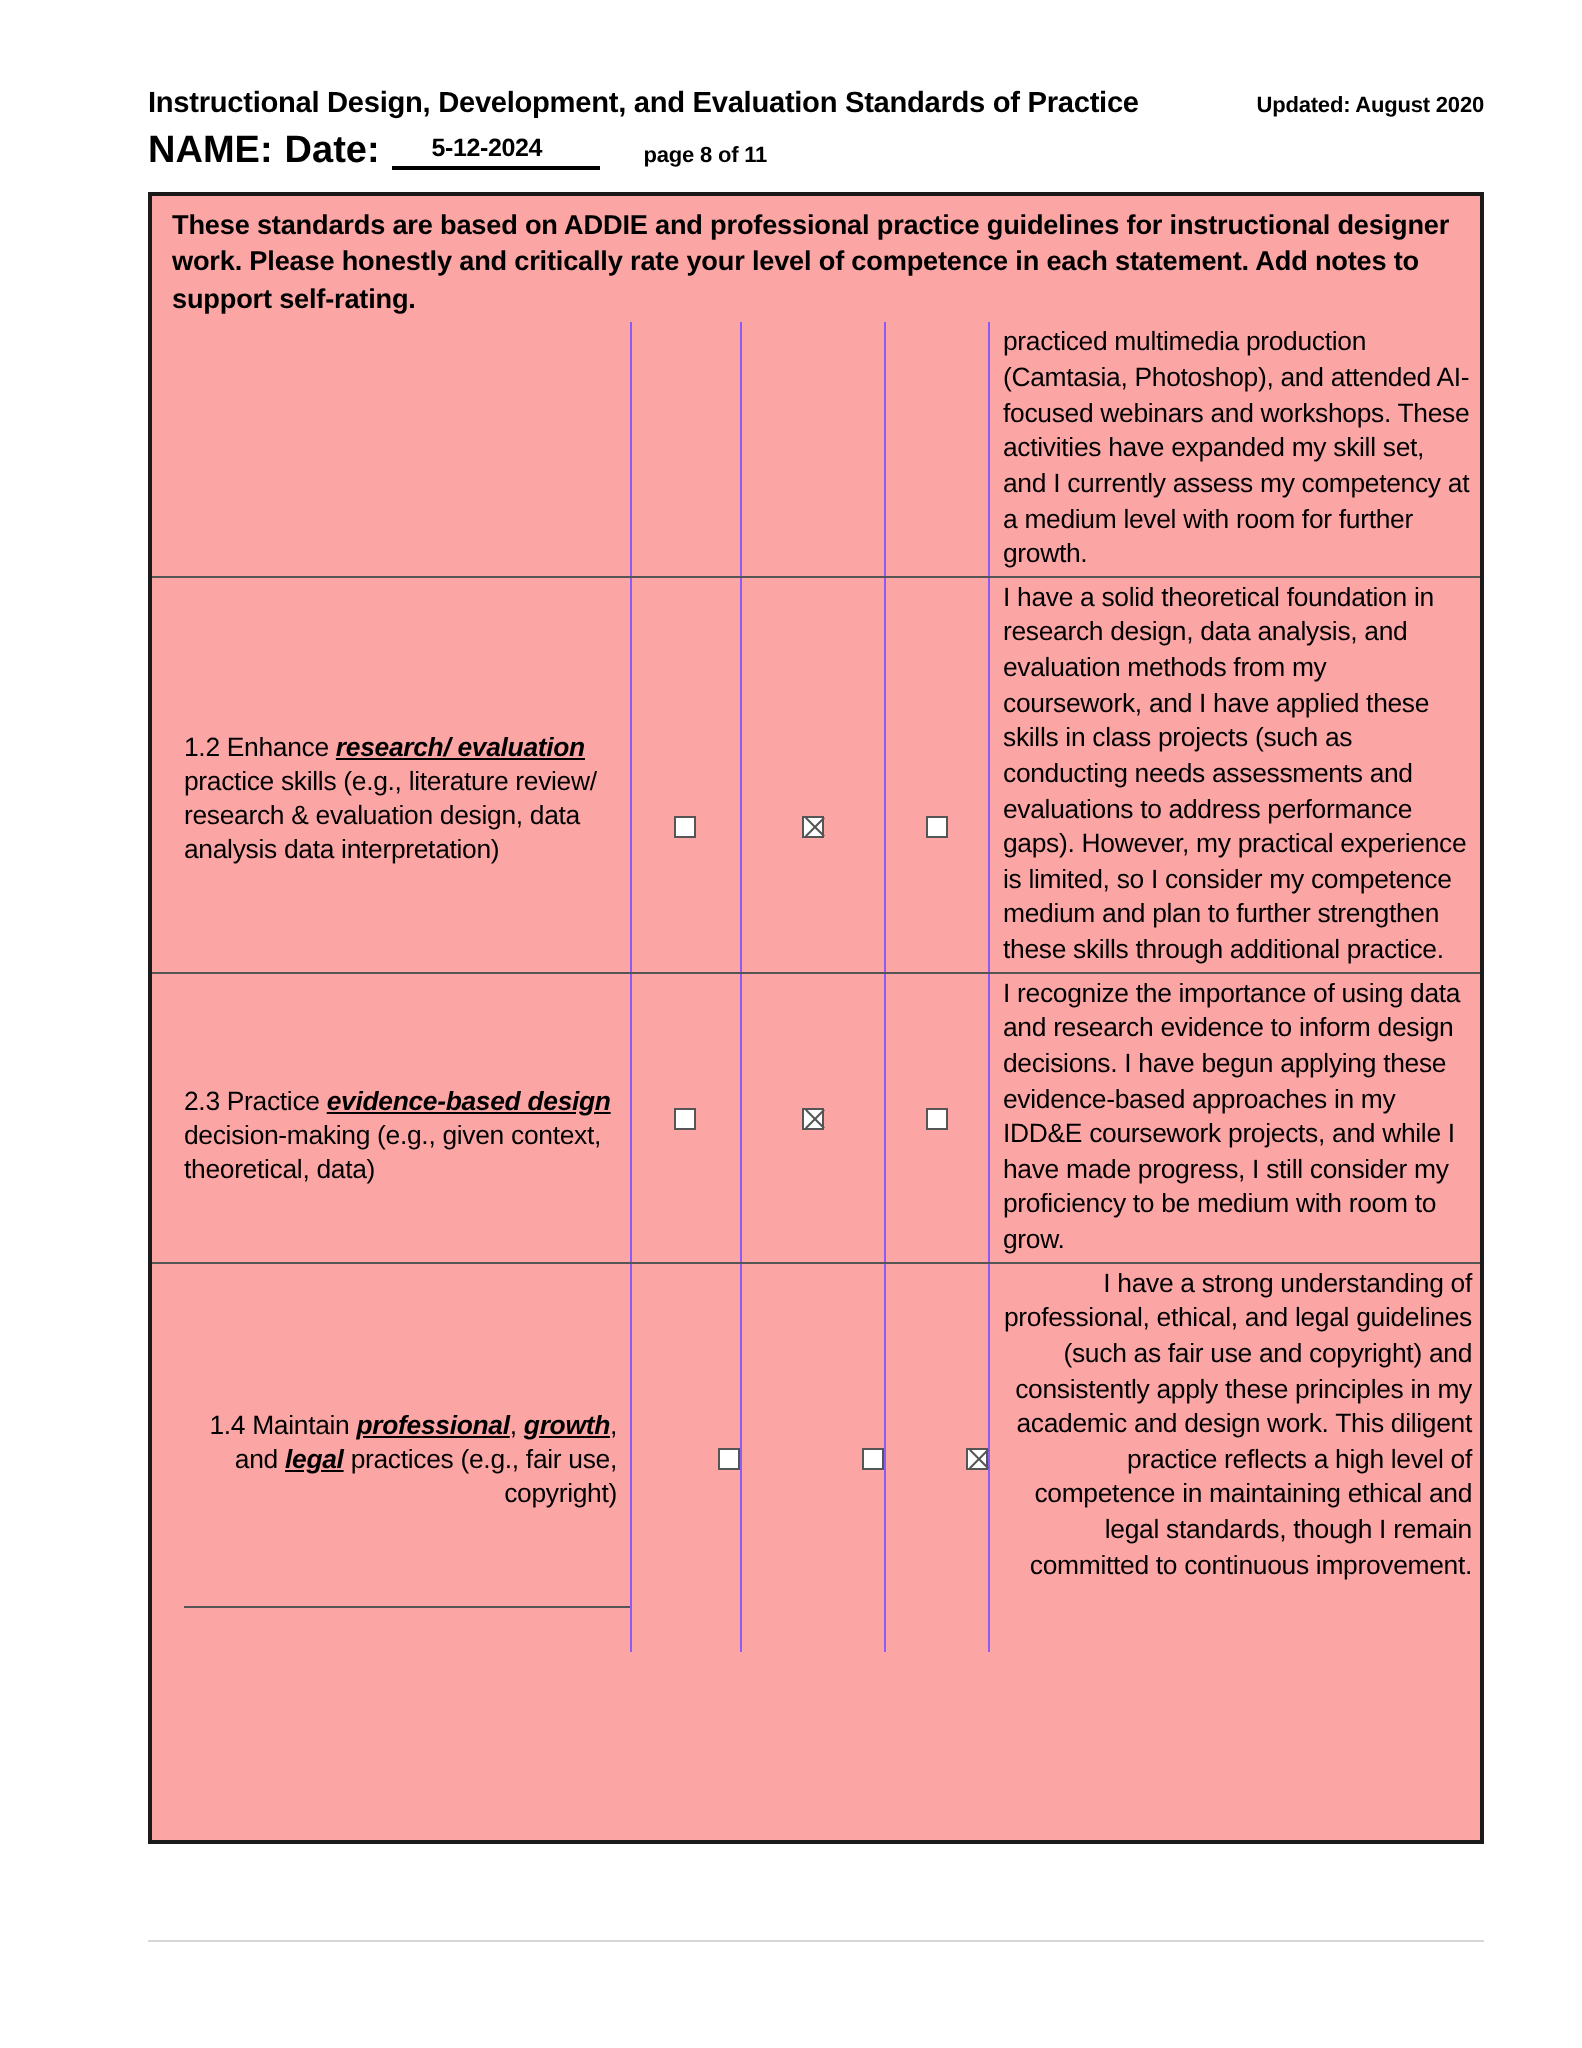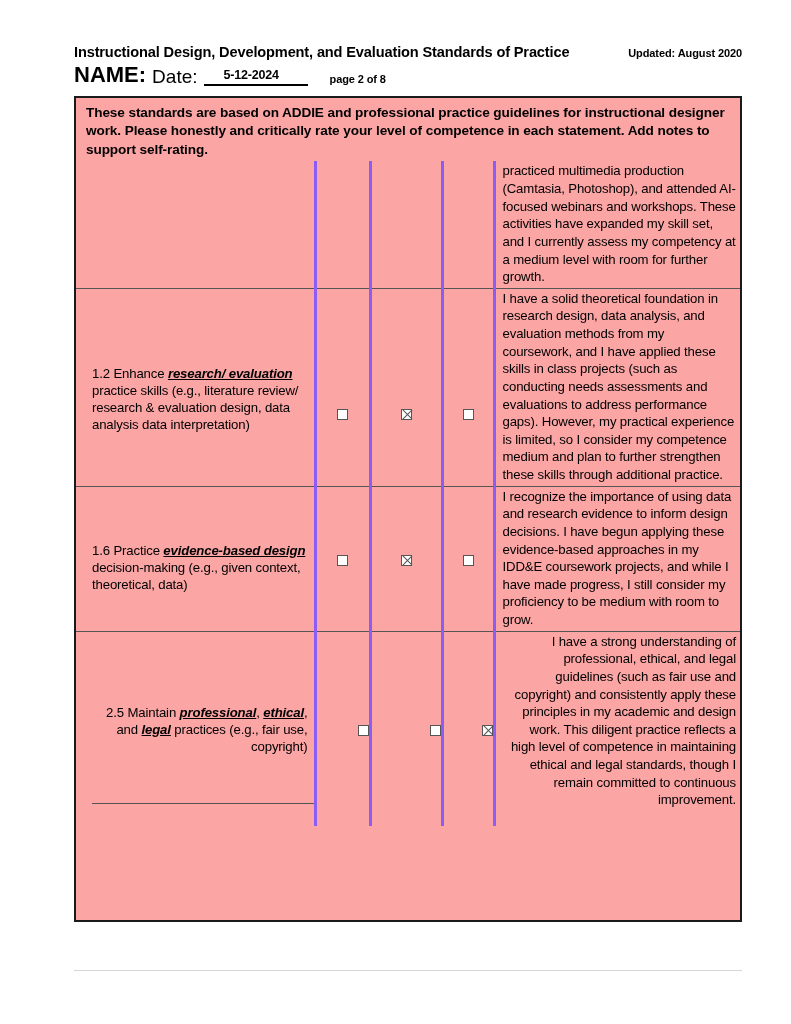--- a/index.html
+++ b/index.html
@@ -49,27 +49,27 @@
     padding-left: 8px;
   }
 
   .header-row2 {
     display: flex;
     align-items: flex-end;
     margin-top: 4px;
     white-space: nowrap;
   }
   .label-name {
-    font-size: 22px;
+    font-size: 19px;
     font-weight: bold;
     line-height: 1;
   }
   .label-date {
     font-size: 19px;
-    font-weight: normal;
+    font-weight: bold;
     line-height: 1;
     padding-left: 6px;
   }
   .fill-line {
     border-bottom: 2px solid #000;
     flex: 1;
     position: relative;
     height: 19px;
     margin-left: 6px;
   }
@@ -115,21 +115,21 @@
   
   table.standards {
     border-collapse: collapse;
     table-layout: fixed;
     width: 100%;
     margin-top: 0px;
   }
   table.standards td {
     vertical-align: top;
     padding: 0;
-    border-left: 3px solid #8b5cf6;
+    border-left: 1px solid #8b5cf6;
     border-bottom: 1px solid #555;
   }
   table.standards td.col-stmt {
     border-left: none;
   }
   table.standards td.col-notes {
     border-right: none;
   }
   table.standards tr.last-row td {
     border-bottom: none;
@@ -218,21 +218,21 @@
     <div class="header-row1">
       <div class="doc-title">Instructional Design, Development, and Evaluation Standards of Practice</div>
       <div class="updated">Updated: August 2020</div>
     </div>
     <div class="header-row2">
       <div class="label-name">NAME:</div>
       <div class="label-date">Date:</div>
       <div class="fill-line date-line">
         <span class="fill-value date-value">5-12-2024</span>
       </div>
-      <div class="page-num">page 2 of 8</div>
+      <div class="page-num">page 8 of 11</div>
     </div>
   </div>
 
   <div class="sheet">
 
     <div class="intro">These standards are based on ADDIE and professional practice guidelines for instructional designer work. Please honestly and critically rate your level of competence in each statement. Add notes to support self-rating.</div>
 
     <table class="standards">
       <colgroup>
         <col class="c-stmt">
@@ -272,41 +272,41 @@
             <span class="checkbox"></span>
           </td>
           <td class="col-notes">
             <div class="notes"> I have a solid theoretical foundation in research design, data analysis, and evaluation methods from my coursework, and I have applied these skills in class projects (such as conducting needs assessments and evaluations to address performance gaps). However, my practical experience is limited, so I consider my competence medium and plan to further strengthen these skills through additional practice.</div>
           </td>
         </tr>
 
         <tr>
           <td class="col-stmt">
             <div class="stmt" style="padding-top:55px;">
-              <span>1.6 Practice </span><span class="em">evidence-based design</span><span> decision-making (e.g., given context, theoretical, data)</span>
+              <span>2.3 Practice </span><span class="em">evidence-based design</span><span> decision-making (e.g., given context, theoretical, data)</span>
             </div>
           </td>
           <td class="cb-cell" style="padding-top:65px;">
             <span class="checkbox"></span>
           </td>
           <td class="cb-cell" style="padding-top:65px;">
             <span class="checkbox checked"></span>
           </td>
           <td class="cb-cell" style="padding-top:65px;">
             <span class="checkbox"></span>
           </td>
           <td class="col-notes">
             <div class="notes">I recognize the importance of using data and research evidence to inform design decisions. I have begun applying these evidence-based approaches in my IDD&amp;E coursework projects, and while I have made progress, I still consider my proficiency to be medium with room to grow.</div>
           </td>
         </tr>
 
         <tr class="last-row">
           <td class="col-stmt">
             <div class="stmt" style="padding-top:72px;">
-              <span>2.5 Maintain </span><span class="em">professional</span><span>, </span><span class="em">ethical</span><span>, and </span><span class="em">legal</span><span> practices (e.g., fair use, copyright)</span>
+              <span>1.4 Maintain </span><span class="em">professional</span><span>, </span><span class="em">growth</span><span>, and </span><span class="em">legal</span><span> practices (e.g., fair use, copyright)</span>
             </div>
             <div class="bottom-strip" style="margin-top:48px;"></div>
           </td>
           <td class="cb-cell" style="padding-top:90px;">
             <span class="checkbox"></span>
           </td>
           <td class="cb-cell" style="padding-top:90px;">
             <span class="checkbox"></span>
           </td>
           <td class="cb-cell" style="padding-top:90px;">

